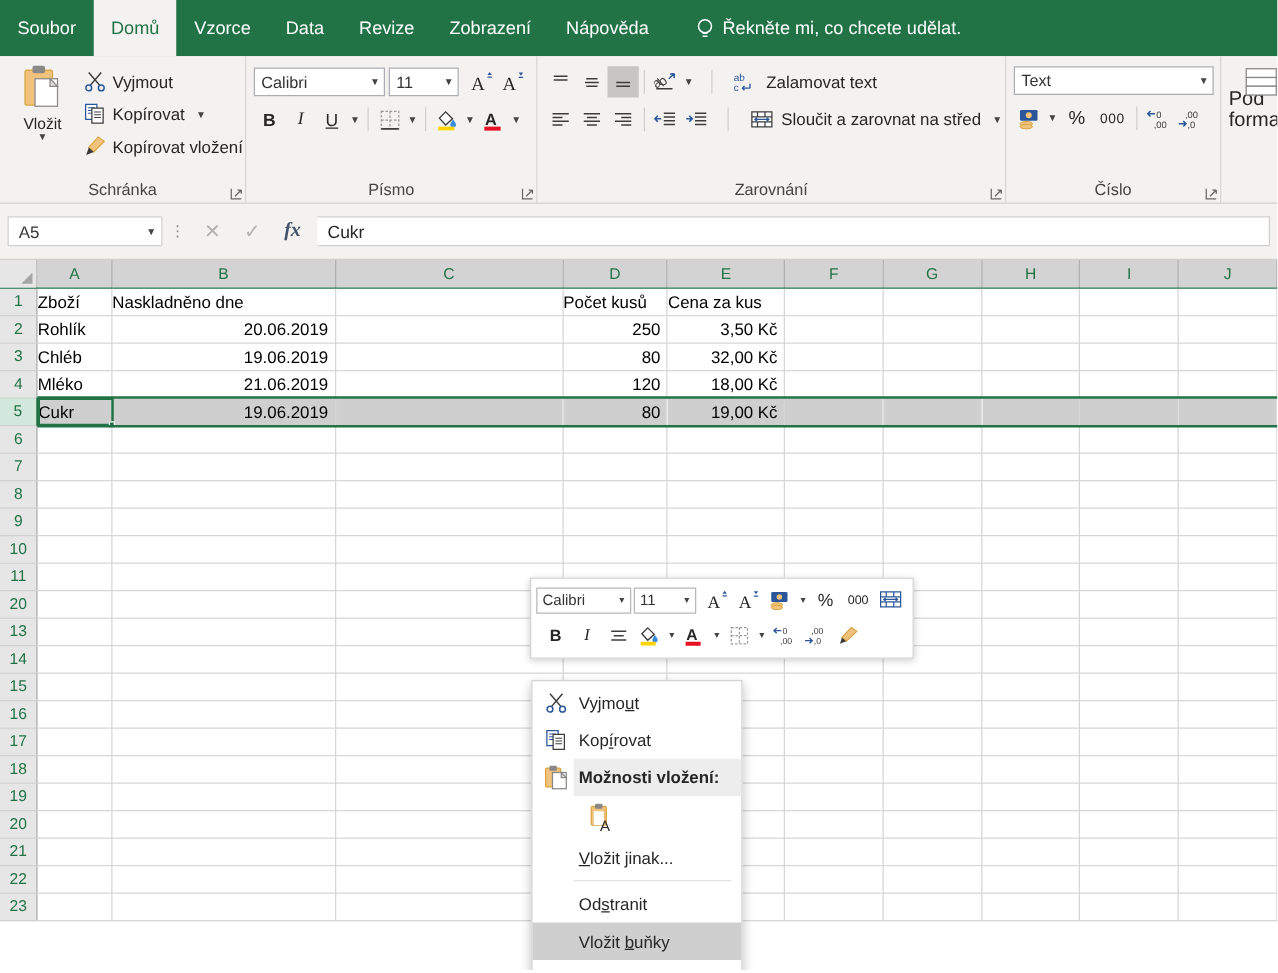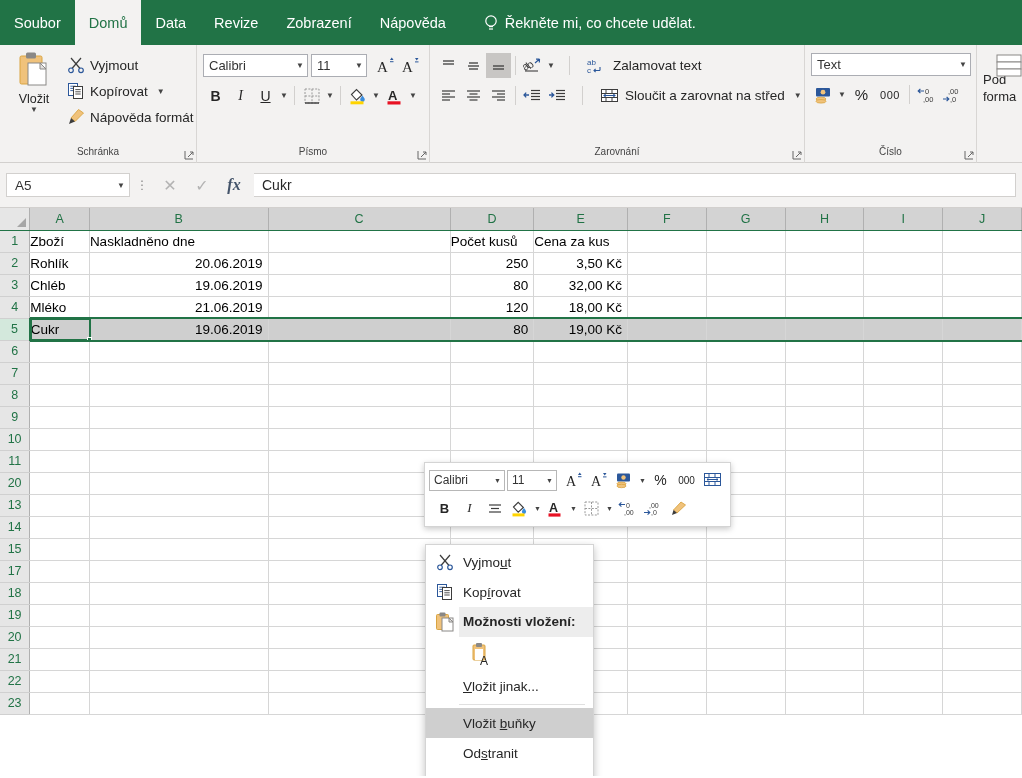--- a/index.html
+++ b/index.html
@@ -32,21 +32,21 @@
 
   
   .ribbon {
     height:118px; background:#f3f2f1; border-bottom:1px solid #d2d0ce;
     display:flex; position:relative;
   }
   .rgroup { position:relative; height:118px; padding:4px 6px 0 6px; display:flex; flex-direction:column; }
   .rgroup + .rgroup { border-left:1px solid #d8d6d4; }
   .rgroup-body { flex:1; display:flex; align-items:flex-start; }
   .rgroup-title {
-    font-size:10px; color:#444444; text-align:center; height:22px;
+    font-size:13px; color:#444444; text-align:center; height:22px;
     line-height:22px; position:relative;
   }
   .dialog-launcher {
     position:absolute; right:2px; bottom:3px; width:10px; height:10px;
     color:#666; font-size:9px; line-height:10px;
   }
   .dialog-launcher svg { display:block; }
 
   
   .clip-wrap { display:flex; }
@@ -97,21 +97,21 @@
   }
 
   
   .num-combo { width:160px; height:23px; margin-top:4px; }
   .num-row { display:flex; align-items:center; padding-top:6px; }
   .pct { font-size:15px; }
   .zeros { font-size:11px; letter-spacing:0.5px; }
 
   
   .styles-grp { width:60px; overflow:hidden; }
-  .styles-txt { font-size:13px; color:#262626; line-height:17px; padding-top:22px; white-space:nowrap;}
+  .styles-txt { font-size:16px; color:#262626; line-height:17px; padding-top:22px; white-space:nowrap;}
 
   
   .formula-bar {
     height:45px; background:#f3f2f1; display:flex; align-items:center;
     padding:0 6px; border-bottom:1px solid #d2d0ce;
   }
   .namebox {
     width:124px; height:24px; background:#fff; border:1px solid #d2d0ce;
     display:flex; align-items:center; justify-content:space-between;
     padding:0 4px 0 8px; font-size:13.5px; color:#333;
@@ -207,20 +207,21 @@
 
   svg { display:block; }
 </style>
 </head>
 <body>
 
 <div class="ribbon-tabs">
   <div id="tabs-host" style="display:flex;align-items:flex-start;">
       <div class="tab">Soubor</div>
       <div class="tab active">Domů</div>
+      <div class="tab">Vzorce</div>
       <div class="tab">Data</div>
       <div class="tab">Revize</div>
       <div class="tab">Zobrazení</div>
       <div class="tab">Nápověda</div>
     </div>
   <div class="tellme">
     <span class="bulb">
       <svg width="14" height="18" viewBox="0 0 14 18">
         <circle cx="7" cy="7" r="5.2" fill="none" stroke="#ffffff" stroke-width="1.2"></circle>
         <rect x="5" y="12" width="4" height="1.2" fill="#ffffff"></rect>
@@ -282,21 +283,21 @@
             </div>
             <div class="clip-item">
               <span class="ic">
                 <span style="display: flex; align-items: center;">
                   <svg width="18" height="18" viewBox="0 0 18 18">
                     <path d="M11.5 1.5 L16.5 5 L8 13.5 L4 10 Z" fill="#f0c27b" stroke="#d9a441" stroke-width="0.9"></path>
                     <path d="M4 10 L8 13.5 L2 16 Z" fill="#3c3c3c"></path>
                   </svg>
                 </span>
               </span>
-              <span>Nápověda formát</span>
+              <span>Kopírovat vložení</span>
             </div>
           </div>
       </div>
     </div>
     <div class="rgroup-title">Schránka</div>
     <span class="dialog-launcher">
       <svg width="10" height="10" viewBox="0 0 10 10">
           <path d="M1 1 L1 9 L9 9" stroke="#666" fill="none" stroke-width="1"></path>
           <path d="M9 2 L4 7 M9 2 L9 5 M9 2 L6 2" stroke="#666" stroke-width="1" fill="none"></path>
         </svg>
@@ -784,20 +785,33 @@
           <td class="cell" style="width: 185px;"></td>
           <td class="cell" style="width: 84px;"></td>
           <td class="cell" style="width: 94px;"></td>
           <td class="cell" style="width: 80px;"></td>
           <td class="cell" style="width: 80px;"></td>
           <td class="cell" style="width: 80px;"></td>
           <td class="cell" style="width: 80px;"></td>
           <td class="cell" style="width: 80px;"></td>
         </tr>
         <tr>
+          <td class="rowhead">16</td>
+          <td class="cell" style="width: 60px;"></td>
+          <td class="cell" style="width: 180px;"></td>
+          <td class="cell" style="width: 185px;"></td>
+          <td class="cell" style="width: 84px;"></td>
+          <td class="cell" style="width: 94px;"></td>
+          <td class="cell" style="width: 80px;"></td>
+          <td class="cell" style="width: 80px;"></td>
+          <td class="cell" style="width: 80px;"></td>
+          <td class="cell" style="width: 80px;"></td>
+          <td class="cell" style="width: 80px;"></td>
+        </tr>
+        <tr>
           <td class="rowhead">17</td>
           <td class="cell" style="width: 60px;"></td>
           <td class="cell" style="width: 180px;"></td>
           <td class="cell" style="width: 185px;"></td>
           <td class="cell" style="width: 84px;"></td>
           <td class="cell" style="width: 94px;"></td>
           <td class="cell" style="width: 80px;"></td>
           <td class="cell" style="width: 80px;"></td>
           <td class="cell" style="width: 80px;"></td>
           <td class="cell" style="width: 80px;"></td>
@@ -1046,29 +1060,29 @@
                 <text x="12" y="24" font-family="Liberation Sans, sans-serif" font-size="12" fill="#262626">A</text>
               </svg>
             </span>
           </span>
         </div>
         <div class="ctx-item">
           <span class="ic"></span>
           <span class="tx"><u>V</u>ložit jinak...</span>
         </div>
         <div class="ctx-sep"></div>
+        <div class="ctx-item">
+          <span class="ic"></span>
+          <span class="tx">Od<u>s</u>tranit</span>
+        </div>
         <div class="ctx-item hl">
           <span class="ic"></span>
           <span class="tx">Vložit <u>b</u>uňky</span>
         </div>
         <div class="ctx-item">
           <span class="ic"></span>
-          <span class="tx">Od<u>s</u>tranit</span>
-        </div>
-        <div class="ctx-item">
-          <span class="ic"></span>
           <span class="tx">Vymazat obsa<u>h</u></span>
         </div>
       </div>
   </div>
 <div class="rowsel-line" style="top: 109px;"></div>
     <div class="rowsel-line" style="top: 132px;"></div>
   </div>
 
 </body></html>

